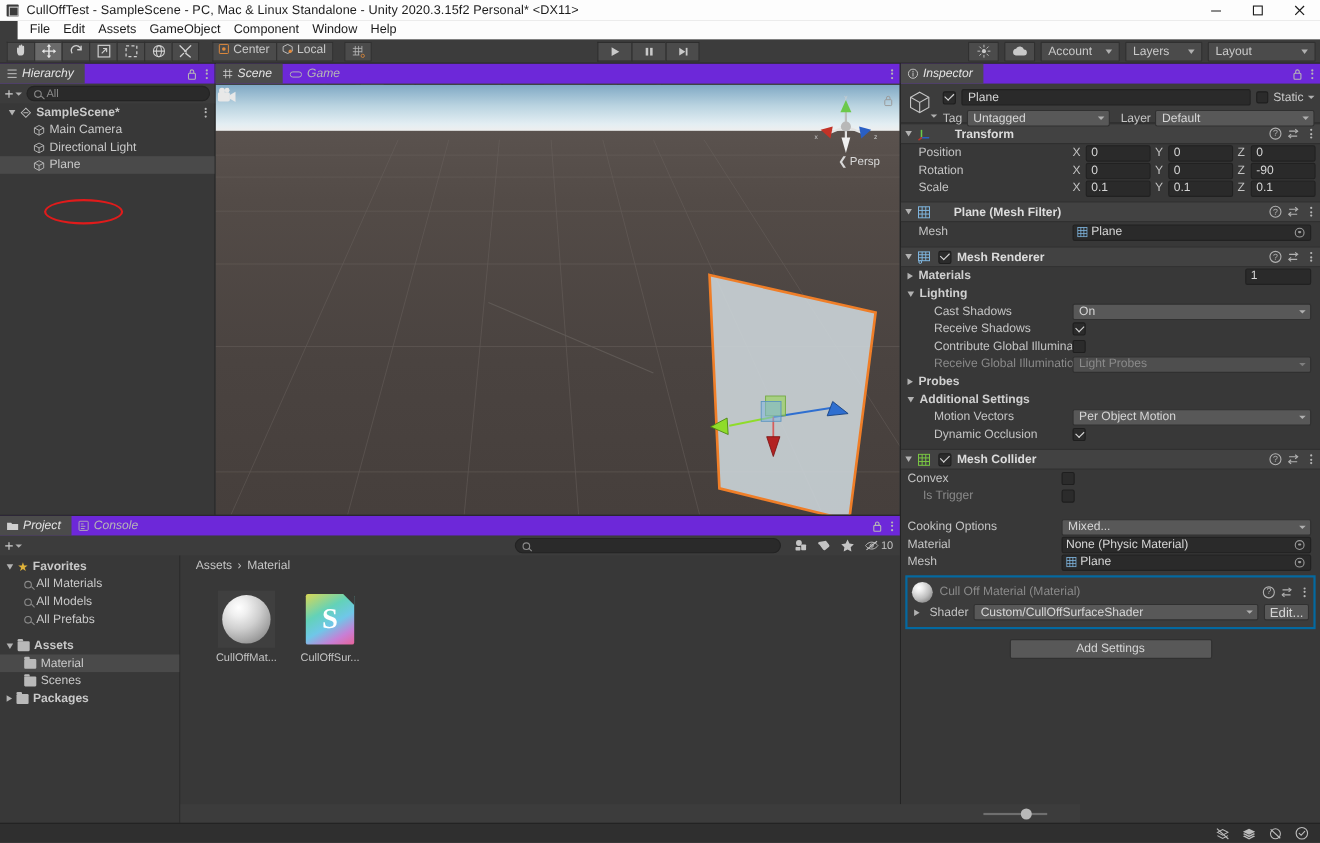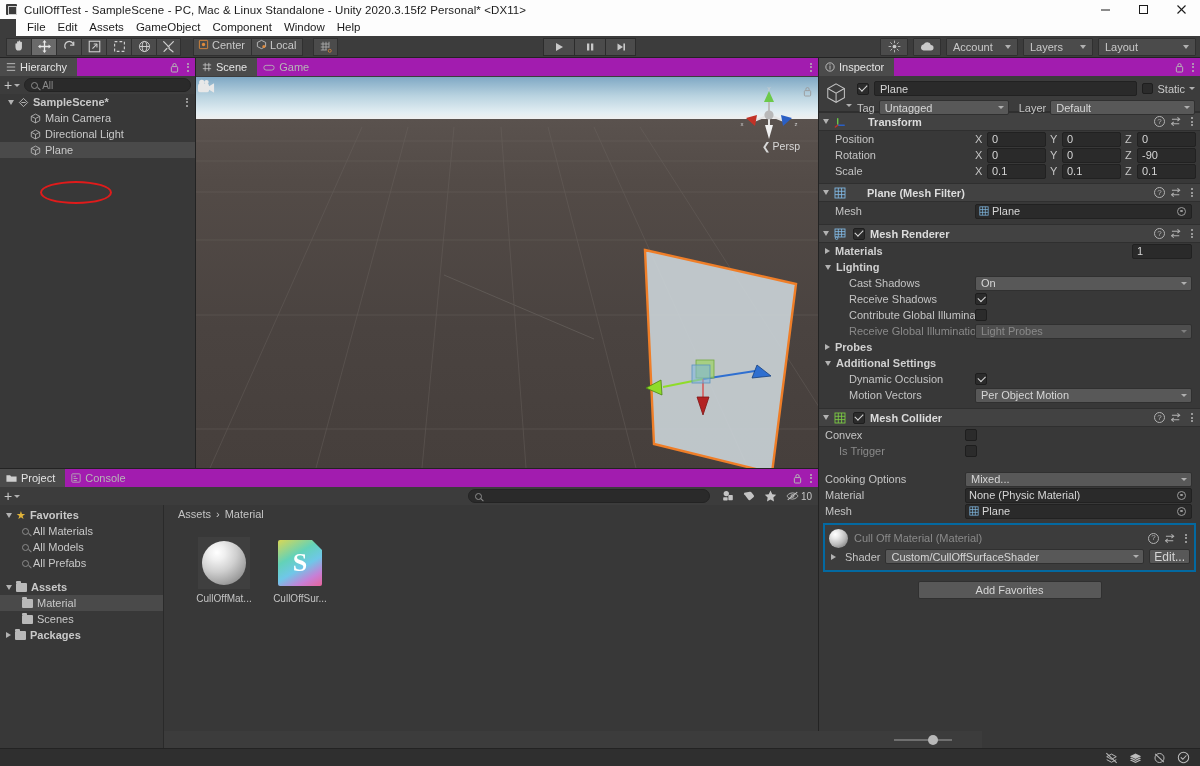--- a/index.html
+++ b/index.html
@@ -82,22 +82,23 @@
     display: flex; align-items: center; justify-content: center; color: #c9c9c9;
     padding: 0 6px; font-size: 11px;
   }
   .rg-icon { width: 28px; padding: 0; }
   .rg-drop { display: flex; align-items: center; gap: 10px; }
   .caret { width: 0; height: 0; border-left: 3.5px solid transparent; border-right: 3.5px solid transparent; border-top: 4px solid #b0b0b0; }
   .caret-sm { border-left-width: 3px; border-right-width: 3px; border-top-width: 3.5px; }
 
   
   .panel-tabbar {
-    height: 18px; background: #a21caf; display: flex; align-items: stretch;
+    height: 18px; background: #6d28d9; display: flex; align-items: stretch;
     position: relative;
+    font-style: italic;
   }
   .ptab {
     display: flex; align-items: center; gap: 4px; padding: 0 10px 0 6px;
     font-size: 11px; color: #b6b6b6; height: 18px;
   }
   .ptab.active { background: #4b4b4b; color: #e4e4e4; }
   .ptab-right { position: absolute; right: 3px; top: 0; height: 18px; display: flex; align-items: center; gap: 5px; }
   .kebab { display: flex; flex-direction: column; gap: 1.5px; padding: 0 3px; }
   .kebab i { display: block; width: 2px; height: 2px; background: #b6b6b6; border-radius: 50%; }
 
@@ -949,33 +950,33 @@
       </div>
       <div class="foldrow">
         <span class="tri right"></span>
         <span class="ff">Probes</span>
       </div>
       <div class="foldrow">
         <span class="tri"></span>
         <span class="ff">Additional Settings</span>
       </div>
       <div class="prow">
-        <span class="pl indent">Dynamic Occlusion</span>
-        <span class="pv">
-            <span class="mini-cb checked"></span>
-          </span>
-      </div>
-      <div class="prow">
         <span class="pl indent">Motion Vectors</span>
         <span class="pv">
           <span class="dropdown" style="flex:1;margin-right:8px">
             <span>Per Object Motion</span>
             <span class="caret caret-sm"></span>
           </span>
         </span>
+      </div>
+      <div class="prow">
+        <span class="pl indent">Dynamic Occlusion</span>
+        <span class="pv">
+            <span class="mini-cb checked"></span>
+          </span>
       </div>
     </div>
 
     <div class="comp-header" style="margin-top:5px">
       <span class="tri"></span>
       <svg width="12" height="12" viewBox="0 0 12 12" fill="none" stroke="#7ac943" stroke-width="0.9">
           <rect x="1" y="1" width="10" height="10"></rect>
           <path d="M1 4.3h10M1 7.6h10M4.3 1v10M7.6 1v10"></path>
         </svg>
       <span class="cbox checked" style="margin-left:2px"></span>
@@ -1068,21 +1069,21 @@
           <span>Custom/CullOffSurfaceShader</span>
           <span class="caret caret-sm"></span>
         </span>
         <span class="editbtn">
             <span>Edit...</span>
           </span>
       </div>
     </div>
 
     <div class="addcomp">
-      <span>Add Favorites</span>
+      <span>Add Settings</span>
     </div>
   </div>
 
   <div class="project">
     <div class="panel-tabbar">
       <div class="ptab active">
         <svg width="11" height="9" viewBox="0 0 13 10" fill="#cfcfcf">
             <path d="M0.5 1.2h4.4l1.1 1.4h6.5v6.2H0.5z"></path>
           </svg>
         <span>Project</span>

